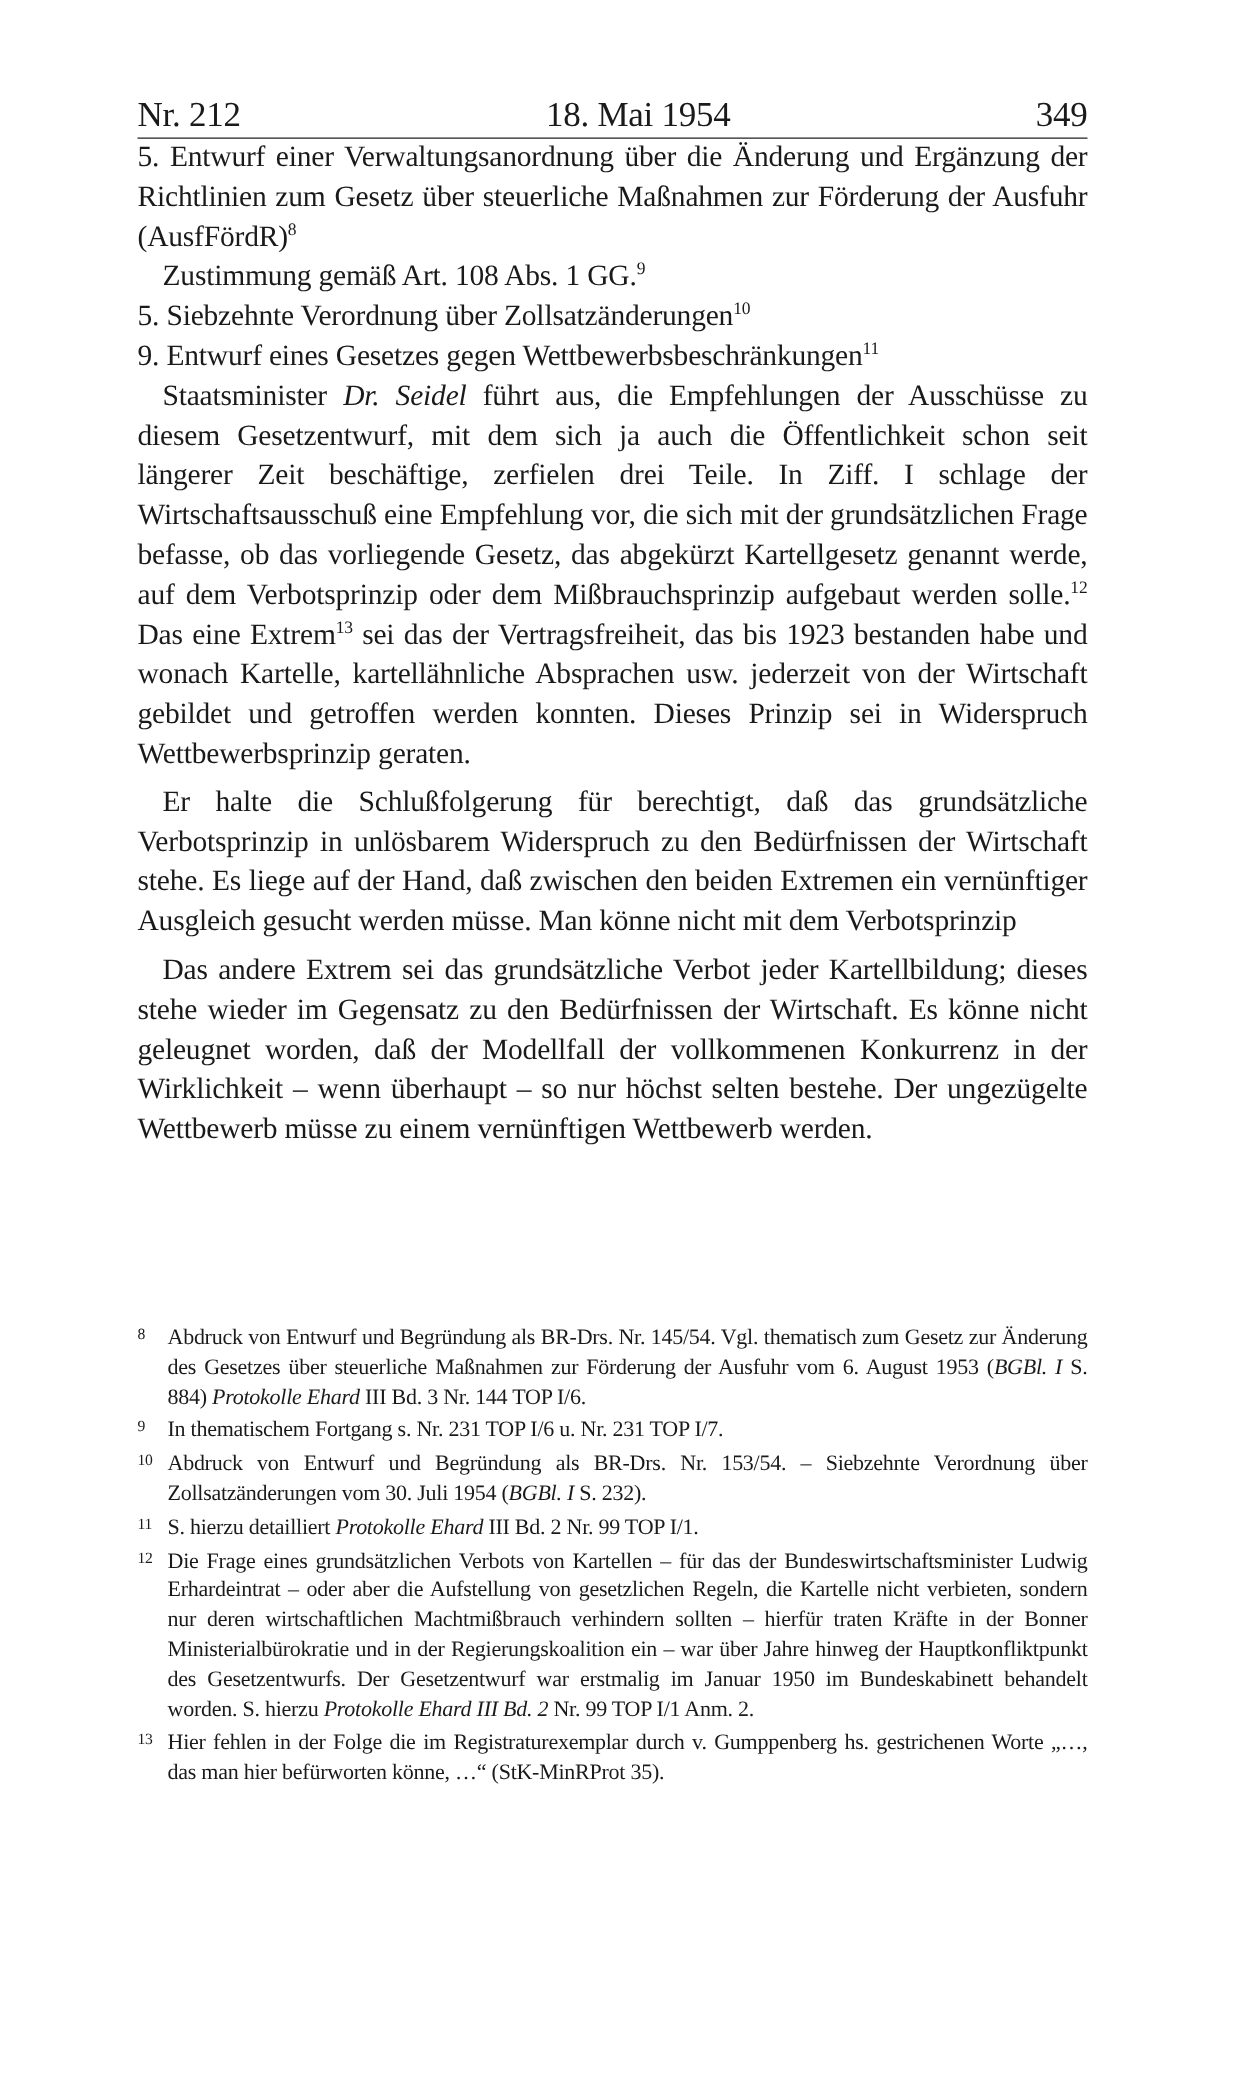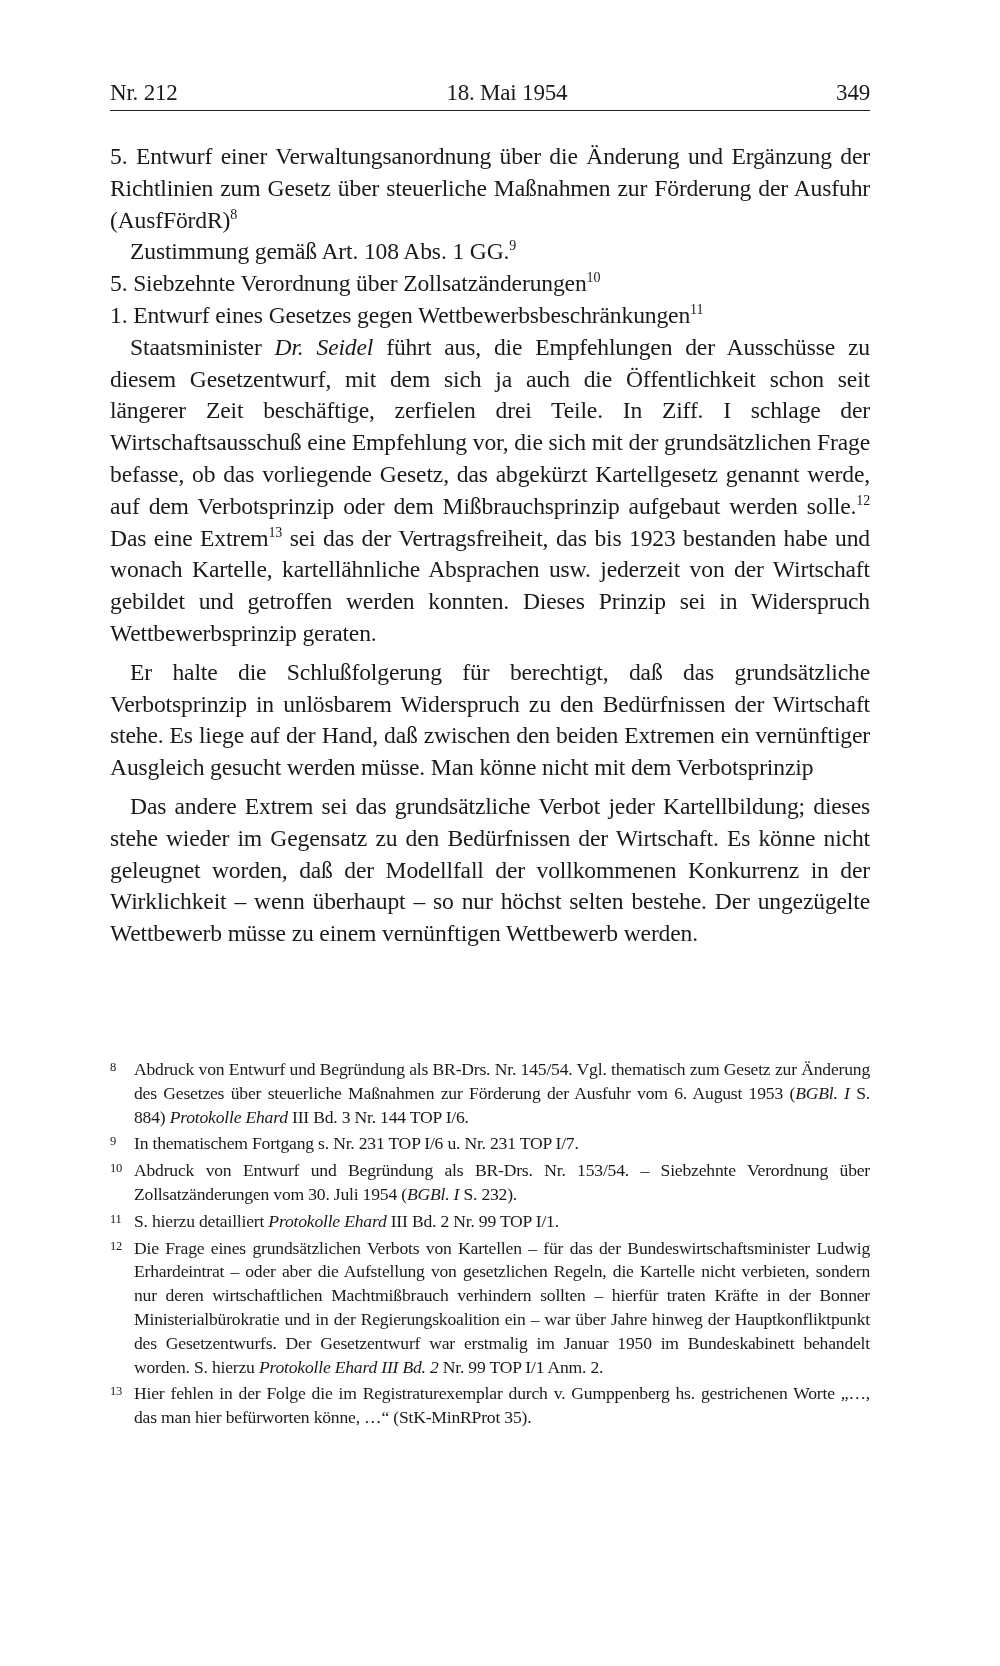--- a/index.html
+++ b/index.html
@@ -14,28 +14,27 @@
     .page {
       position: absolute;
       left: 110px;
       top: 78px;
       width: 760px;
     }
     .running-head {
       display: flex;
       justify-content: space-between;
       align-items: baseline;
-      font-size: 23px;
+      font-size: 28px;
       line-height: 30px;
       padding-bottom: 2px;
       border-bottom: 1.3px solid #222;
       letter-spacing: -0.2px;
     }
     .main {
-      margin-top: 30px;
       font-size: 23.6px;
       line-height: 31.8px;
       text-align: justify;
       letter-spacing: -0.15px;
     }
     .main p { margin: 0; }
     .main .indent { text-indent: 20px; }
     .main .para { text-indent: 20px; font-family: Liberation Serif, serif; }
     .main .gap { margin-top: 7px; }
     sup { font-size: 14px; line-height: 0; vertical-align: 9px; }
@@ -68,21 +67,21 @@
   <div class="running-head">
     <span>Nr. 212</span>
     <span>18. Mai 1954</span>
     <span>349</span>
   </div>
 
   <div class="main">
     <p><span>5. Entwurf einer Verwaltungsanordnung über die Änderung und Ergänzung der Richtlinien zum Gesetz über steuerliche Maßnahmen zur Förderung der Ausfuhr (AusfFördR)</span><sup>8</sup></p>
     <p class="indent"><span>Zustimmung gemäß Art. 108 Abs. 1 GG.</span><sup>9</sup></p>
     <p><span>5. Siebzehnte Verordnung über Zollsatzänderungen</span><sup>10</sup></p>
-    <p><span>1. Entwurf eines Gesetzes gegen Wettbewerbsbeschränkungen</span><sup>11</sup></p>
+    <p><span>9. Entwurf eines Gesetzes gegen Wettbewerbsbeschränkungen</span><sup>11</sup></p>
     <p class="para"><span>Staatsminister </span><em>Dr. Seidel</em><span> führt aus, die Empfehlungen der Ausschüsse zu diesem Gesetzentwurf, mit dem sich ja auch die Öffentlichkeit schon seit längerer Zeit beschäftige, zerfielen drei Teile. In Ziff. I schlage der Wirtschaftsausschuß eine Empfehlung vor, die sich mit der grundsätzlichen Frage befasse, ob das vorliegende Gesetz, das abgekürzt Kartellgesetz genannt werde, auf dem Verbotsprinzip oder dem Mißbrauchsprinzip aufgebaut werden solle.</span><sup>12</sup><span> Das eine Extrem</span><sup>13</sup><span> sei das der Vertragsfreiheit, das bis 1923 bestanden habe und wonach Kartelle, kartellähnliche Absprachen usw. jederzeit von der Wirtschaft gebildet und getroffen werden konnten. Dieses Prinzip sei in Widerspruch Wettbewerbsprinzip geraten.</span></p>
     <p class="para gap">Er halte die Schlußfolgerung für berechtigt, daß das grundsätzliche Verbotsprinzip in unlösbarem Widerspruch zu den Bedürfnissen der Wirtschaft stehe. Es liege auf der Hand, daß zwischen den beiden Extremen ein vernünftiger Ausgleich gesucht werden müsse. Man könne nicht mit dem Verbotsprinzip</p>
     <p class="para gap">Das andere Extrem sei das grundsätzliche Verbot jeder Kartellbildung; dieses stehe wieder im Gegensatz zu den Bedürfnissen der Wirtschaft. Es könne nicht geleugnet worden, daß der Modellfall der vollkommenen Konkurrenz in der Wirklichkeit – wenn überhaupt – so nur höchst selten bestehe. Der ungezügelte Wettbewerb müsse zu einem vernünftigen Wettbewerb werden.</p>
   </div>
 </div>
 
 <div class="footnotes">
   <div class="fn">
     <span class="fn-num">8</span>
     <span class="fn-text"><span>Abdruck von Entwurf und Begründung als BR-Drs. Nr. 145/54. Vgl. thematisch zum Gesetz zur Änderung des Gesetzes über steuerliche Maßnahmen zur Förderung der Ausfuhr vom 6. August 1953 (</span><em>BGBl. I</em><span> S. 884) </span><em>Protokolle Ehard</em><span> III Bd. 3 Nr. 144 TOP I/6.</span></span>

